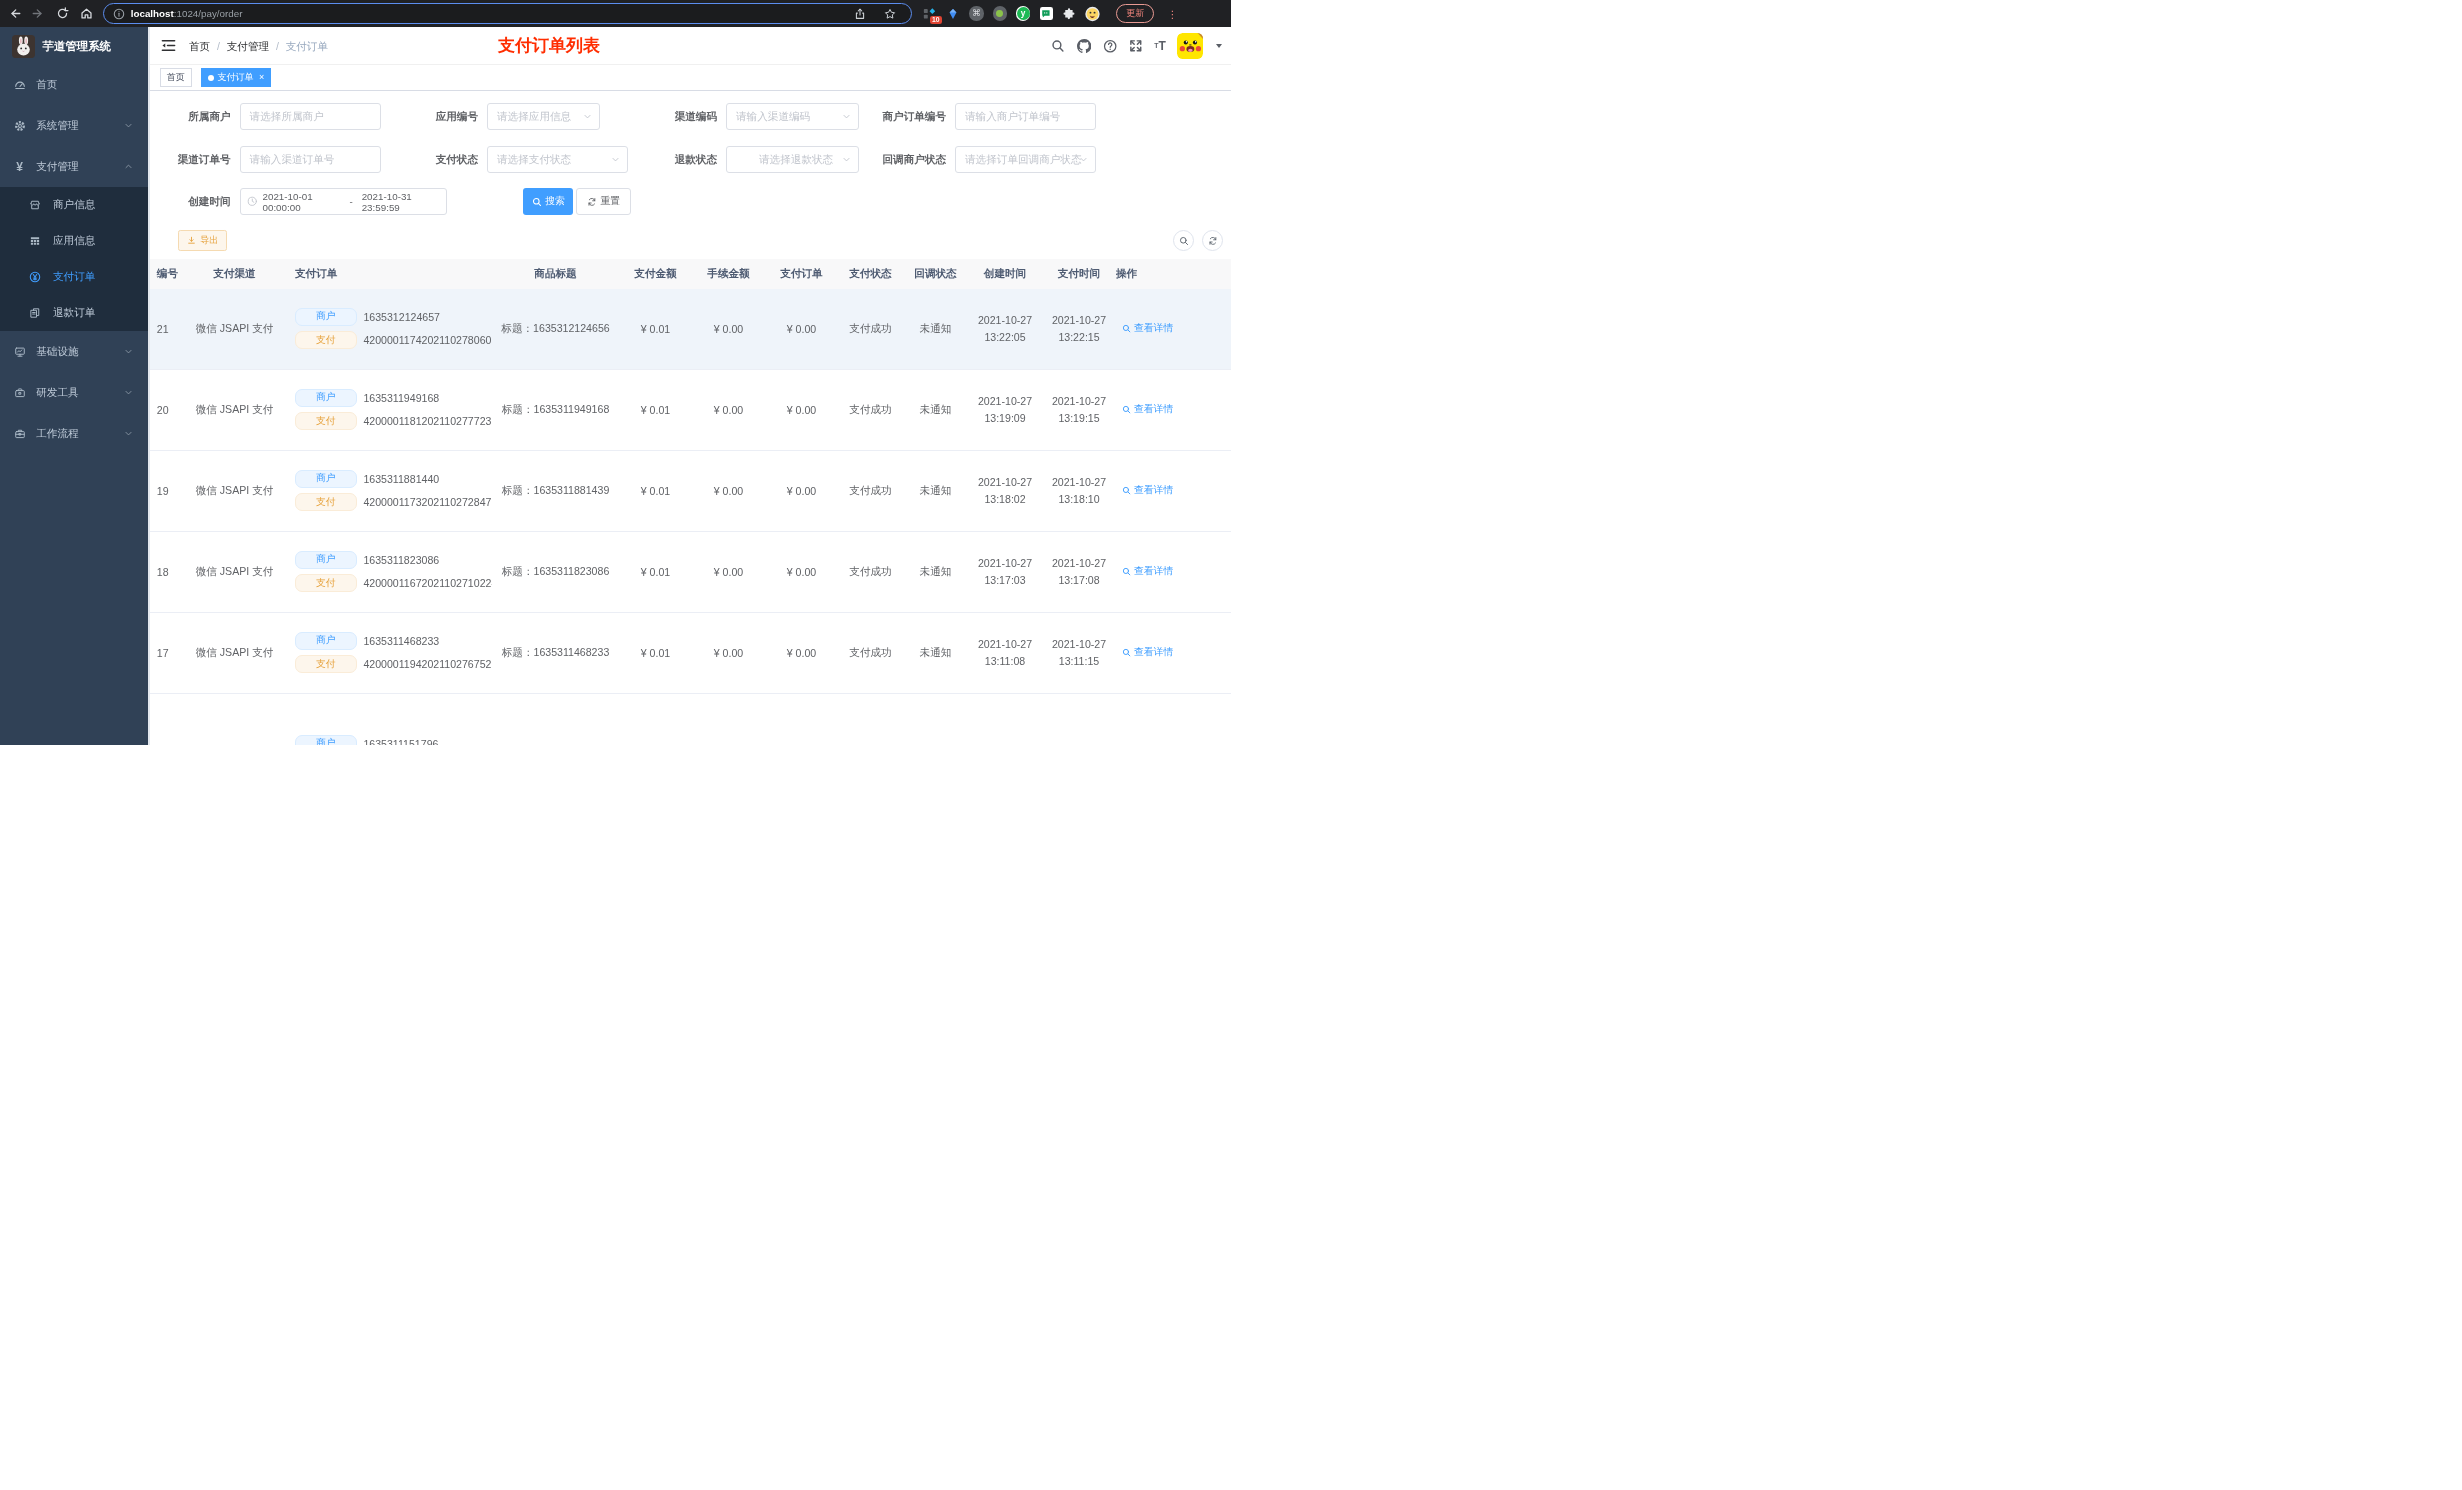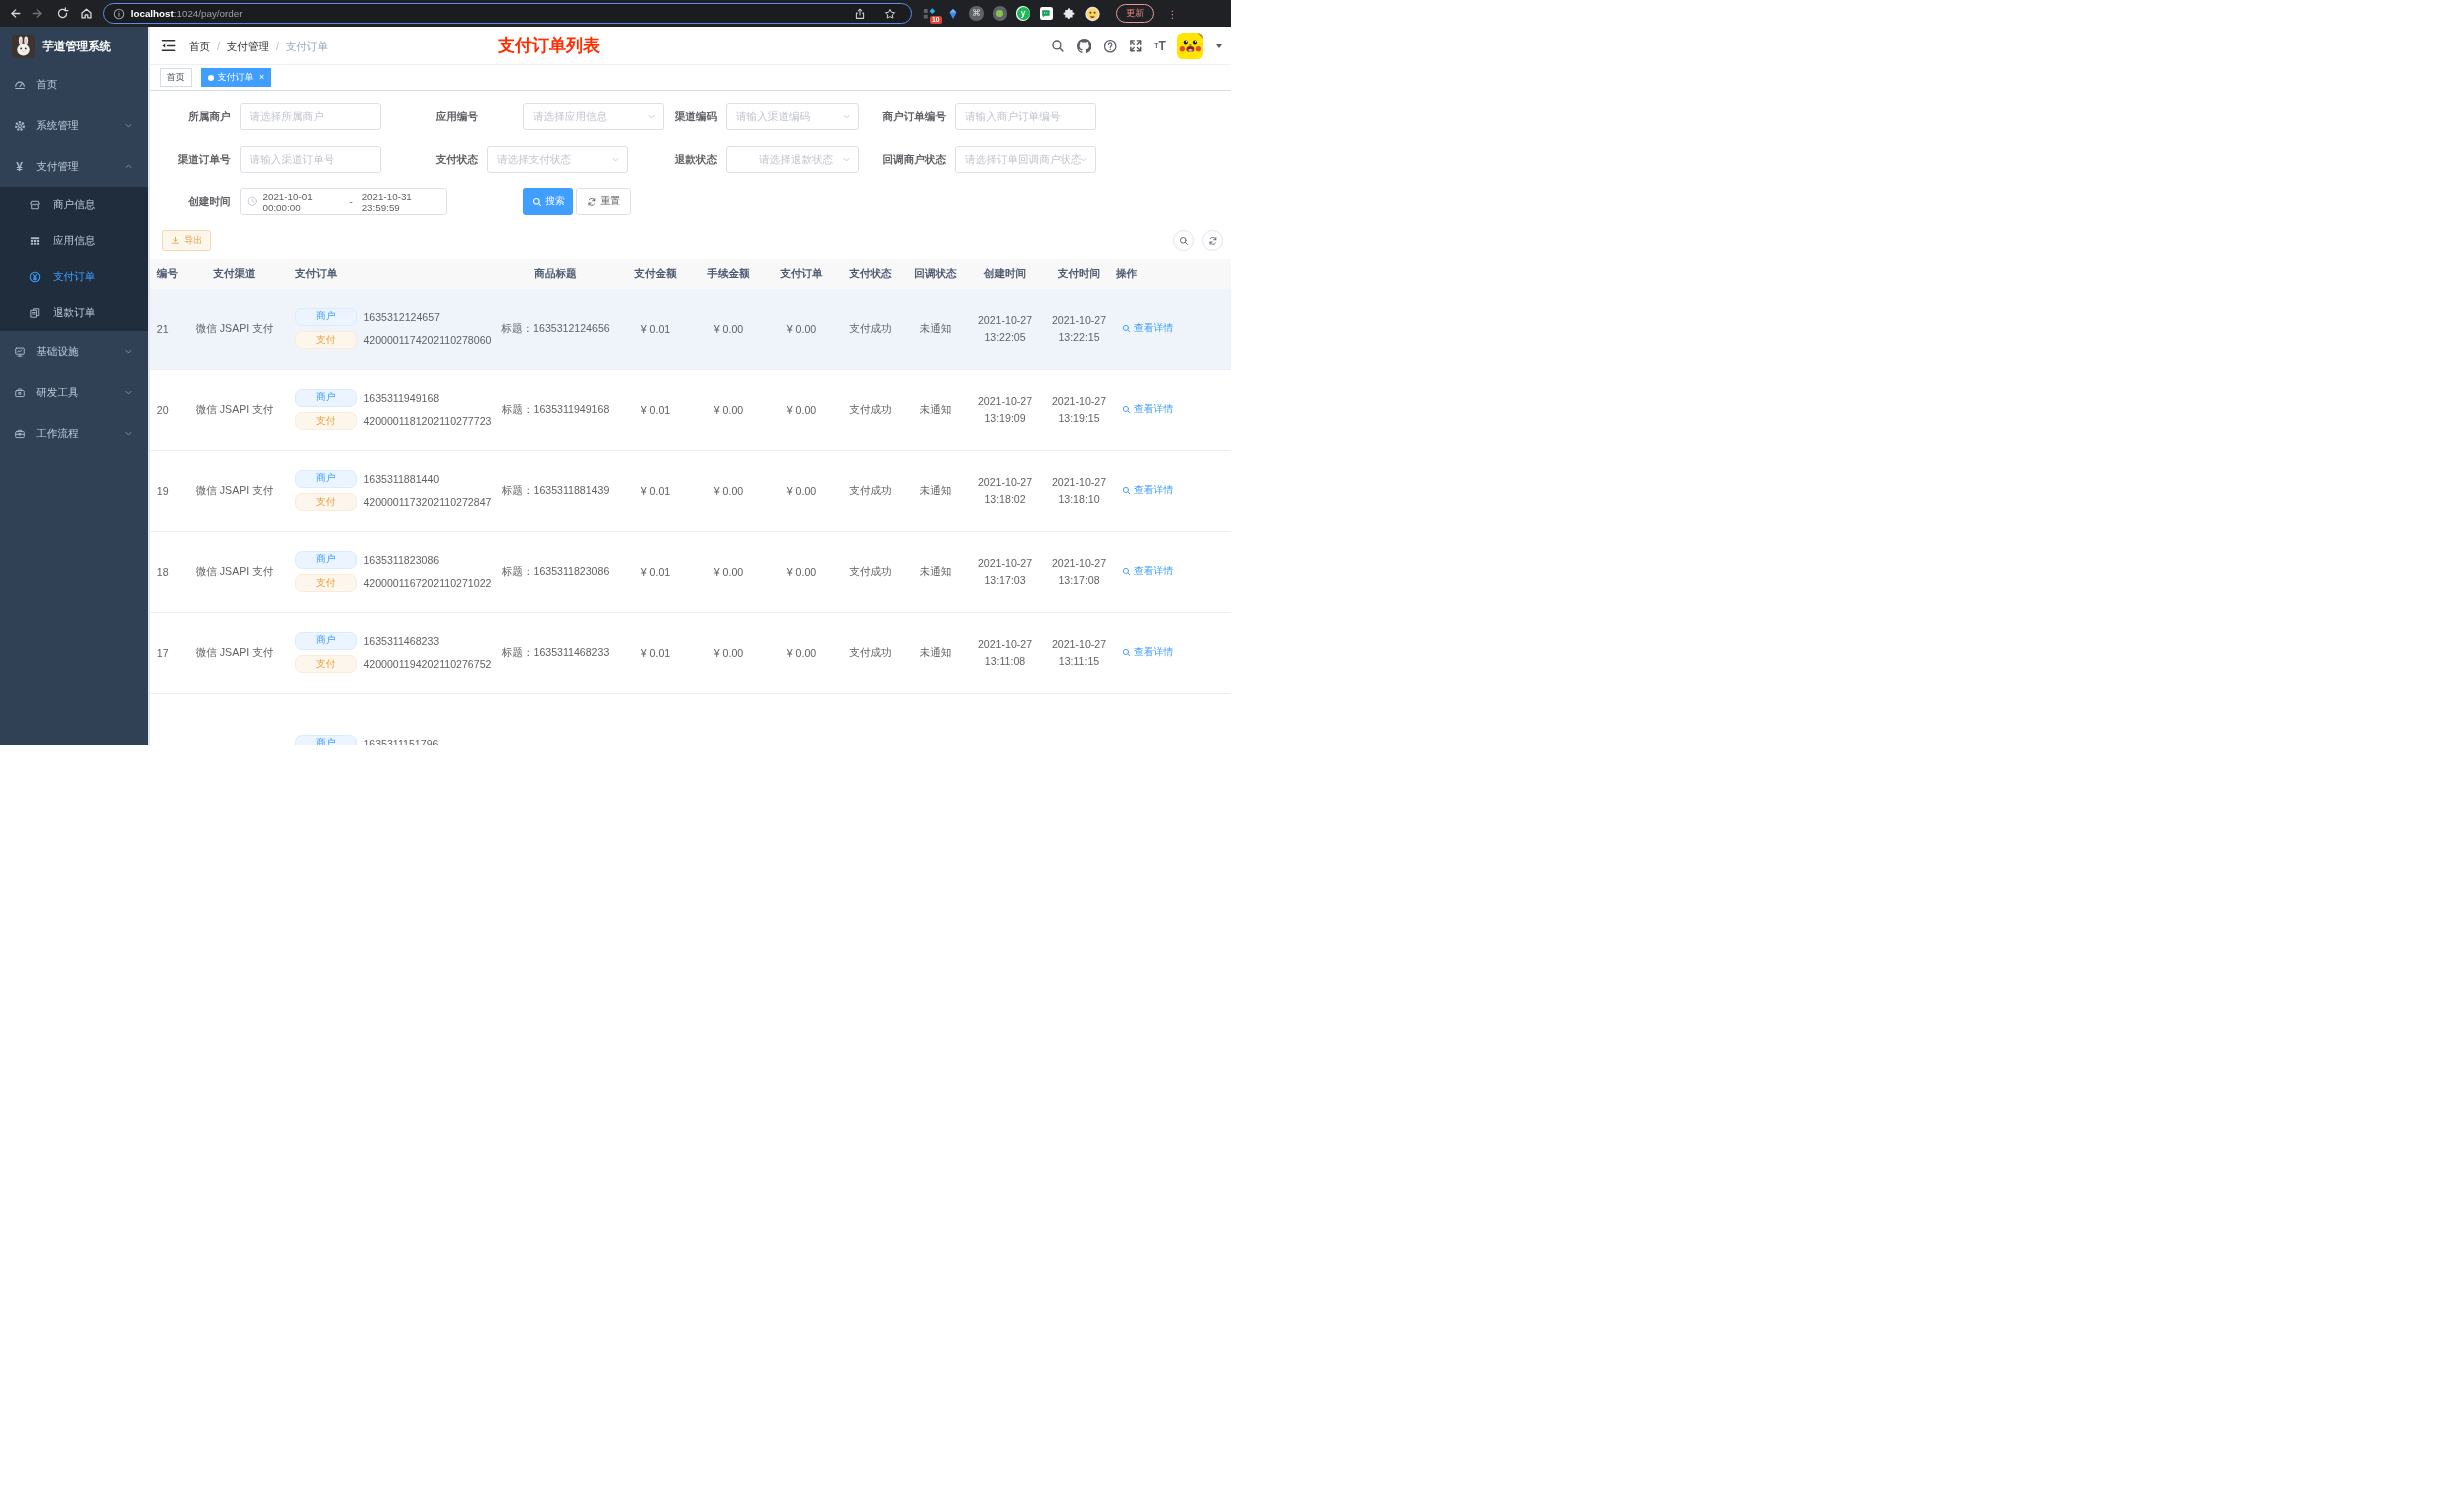--- a/index.html
+++ b/index.html
@@ -87,21 +87,21 @@
     display:flex; align-items:center; padding:0 9px; font-size:10.6px; color:#c0c4cc; position:relative; }
   .f-control .chev { position:absolute; right:6.8px; width:9px; height:9px; color:#c0c4cc; }
   .f-control.date { color:#606266; font-size:9.8px; padding:0 6px; }
   .f-control.date .clk { width:10.6px; height:10.6px; color:#c0c4cc; margin-right:5.3px; flex:none; }
   .f-control.date .sep { margin:0 9px; color:#606266; }
   .btn { position:absolute; height:27px; border-radius:3px; display:flex; align-items:center;
     font-size:9.8px; gap:3.8px; border:0.8px solid transparent; cursor:pointer; }
   .btn .bic { width:9.8px; height:9.8px; }
   .btn-search { left:373px; top:97px; padding:0 7.6px; background:#409eff; color:#fff; }
   .btn-reset { left:426px; top:97px; padding:0 9.8px; background:#fff; color:#606266; border-color:#dcdfe6; }
-  .btn-export { left:12px; top:139px; height:21px; padding:0 7.6px; font-size:9px;
+  .btn-export { left:28px; top:139px; height:21px; padding:0 7.6px; font-size:9px;
     background:#fdf6ec; color:#e6a23c; border-color:#f5dab1; border-radius:2.3px; }
   .circle-btn { position:absolute; top:139px; width:21px; height:21px; border-radius:50%;
     border:0.8px solid #dfe4ed; background:#fff; color:#5f6770; display:flex; align-items:center; justify-content:center; }
   .circle-btn .bic { width:9.8px; height:9.8px; }
   .cb-search { left:1023px; }
   .cb-refresh { left:1052px; }
 
   
   .table { position:absolute; left:0; top:168px; width:1083px; font-size:10.6px; color:#606266; }
   .thead { height:29.5px; background:#f8f8f9; display:flex; align-items:center;
@@ -454,21 +454,21 @@
     <div class="content">
       <div id="filters">
           <div class="f-item" style="left: 10.6px; top: 12px;">
             <span class="f-label" style="width: 79px;">所属商户</span>
             <div class="f-control" style="width: 141px;">
               <span>请选择所属商户</span>
             </div>
           </div>
           <div class="f-item" style="left: 276px; top: 12px;">
             <span class="f-label" style="width: 61px;">应用编号</span>
-            <div class="f-control" style="width: 141px; margin-left: 36px;">
+            <div class="f-control" style="width: 113px;">
               <span>请选择应用信息</span>
               <span class="chev">
                 <svg viewBox="0 0 16 16" width="9" height="9" fill="none" stroke="currentColor" stroke-linecap="round" stroke-linejoin="round" stroke-width="1.6">
                   <path d="M3.5 6l4.5 4.5L12.5 6"></path>
                 </svg>
               </span>
             </div>
           </div>
           <div class="f-item" style="left: 518px; top: 12px;">
             <span class="f-label" style="width: 58px;">渠道编码</span>

